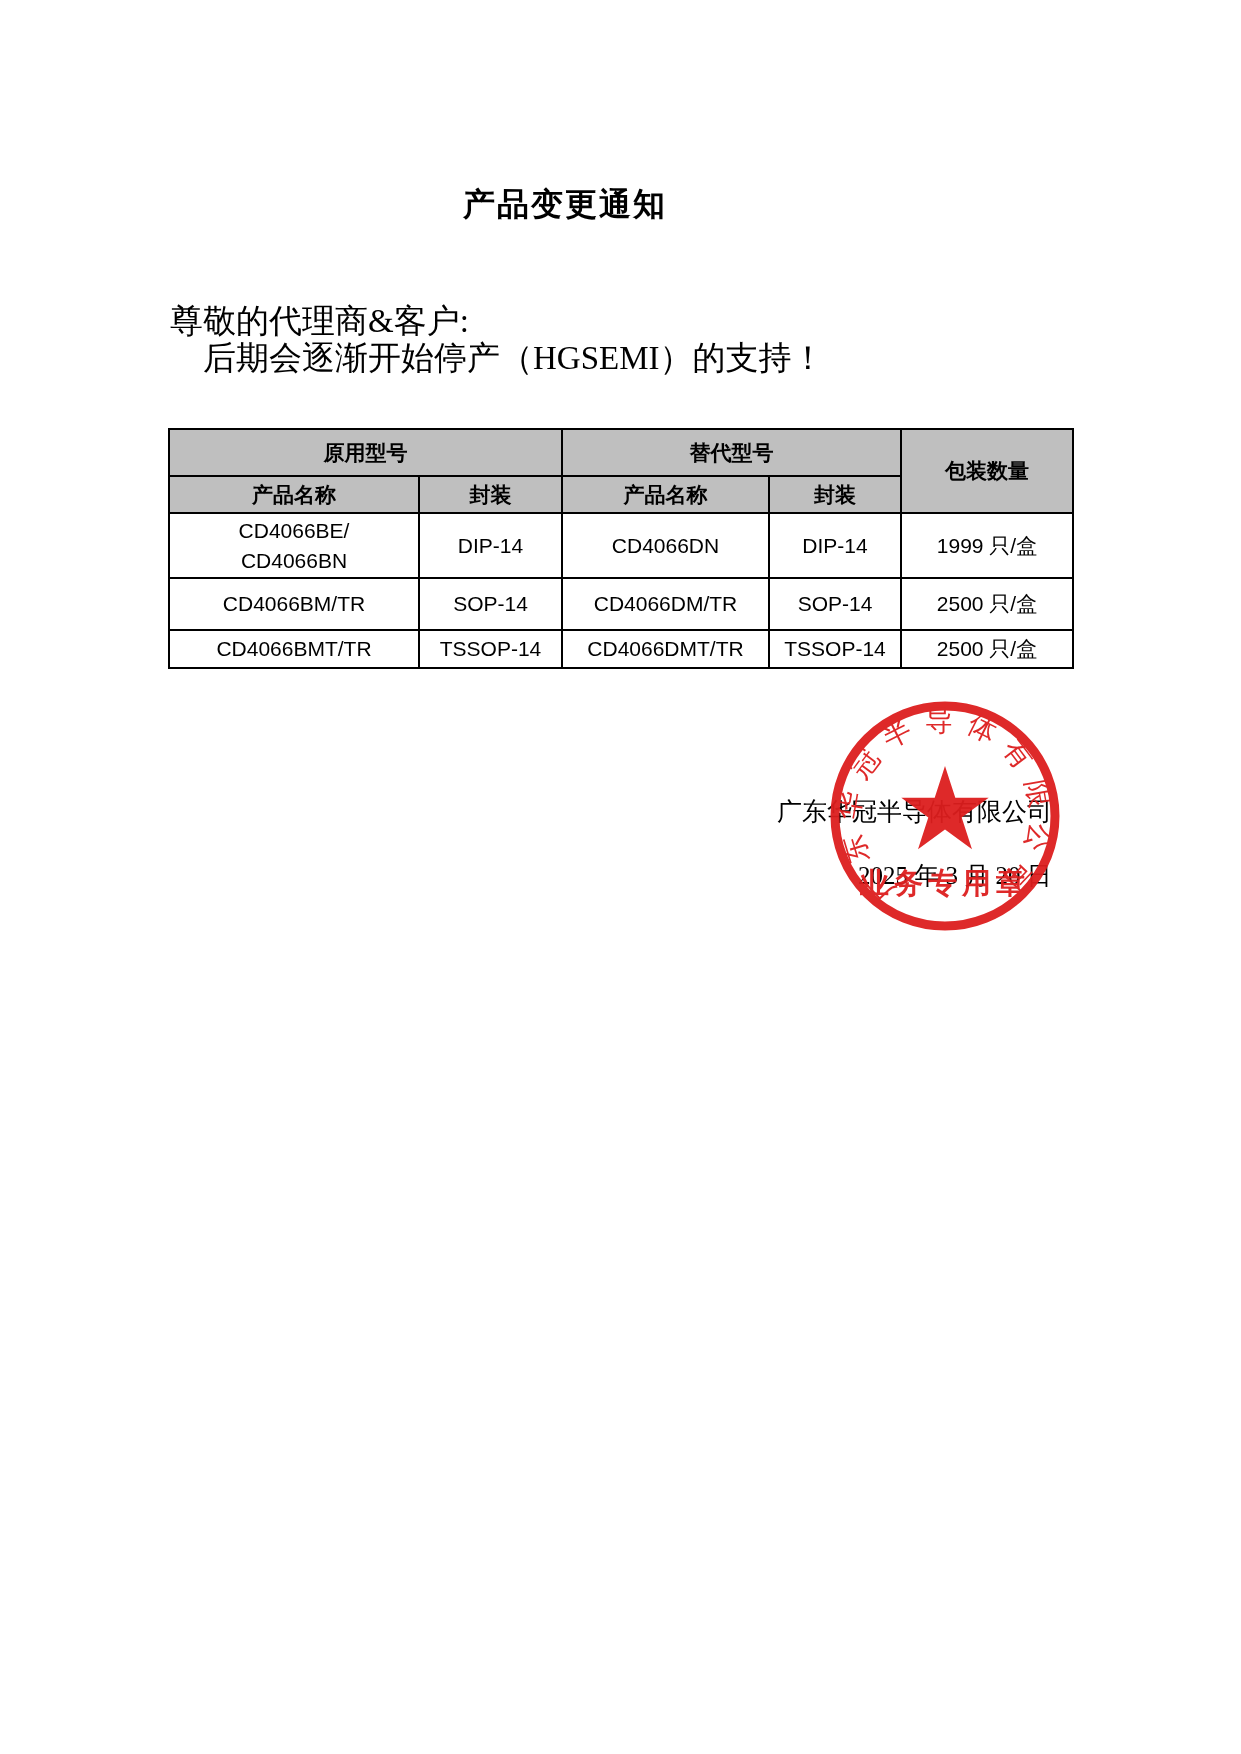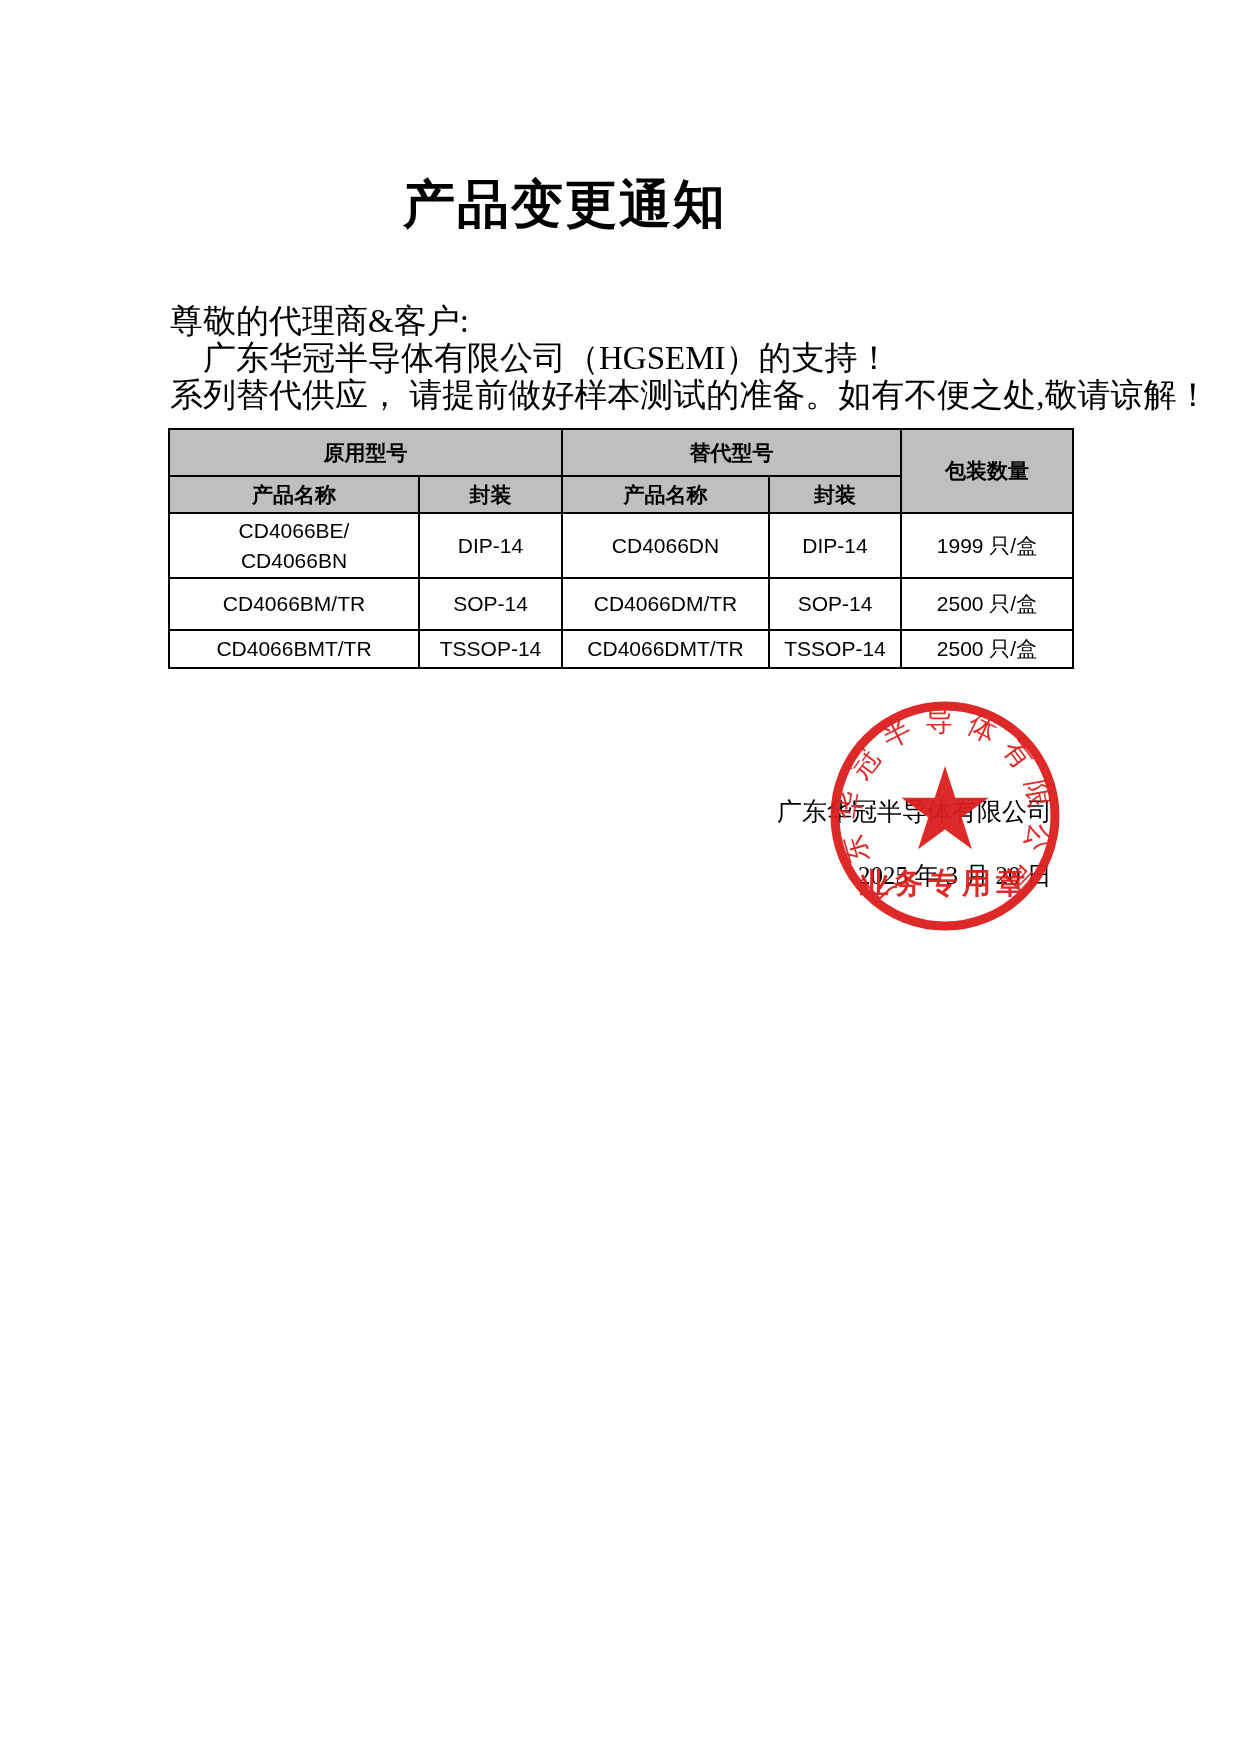--- a/index.html
+++ b/index.html
@@ -11,21 +11,21 @@
     overflow:hidden;
     font-family:"Liberation Serif","DejaVu Serif",serif;
     color:#000;
   }
   .doc-title{
     position:absolute;
     left:170px;top:176px;width:790px;
     text-align:center;
     font-family:"Liberation Sans","DejaVu Sans",sans-serif;
     font-weight:700;
-    font-size:52px;
+    font-size:32px;
     letter-spacing:2px;
     line-height:56px;
   }
   .letter{
     position:absolute;
     left:170px;top:303px;width:930px;
     font-size:33px;
     line-height:37px;
   }
   .letter .line{white-space:nowrap;}
@@ -82,22 +82,21 @@
 </style>
 </head>
 <body>
 
 <div class="page">
 
   <div class="doc-title">产品变更通知</div>
 
   <div class="letter">
     <div class="line">尊敬的代理商&amp;客户:</div>
-    <div class="line indent">广东华冠半导体有限公司（HGSEMI）的支持！</div>
-    <div class="line">系列替代供应， 请提前做好样本测试的准备。如有不便之处,敬请谅解！</div>
+    <div class="line indent">后期会逐渐开始停产（HGSEMI）的支持！</div>
   </div>
 
   <table class="notice-table">
     <colgroup>
       <col style="width:250px">
         <col style="width:143px">
         <col style="width:207px">
         <col style="width:132px">
         <col style="width:172px">
     </colgroup>

